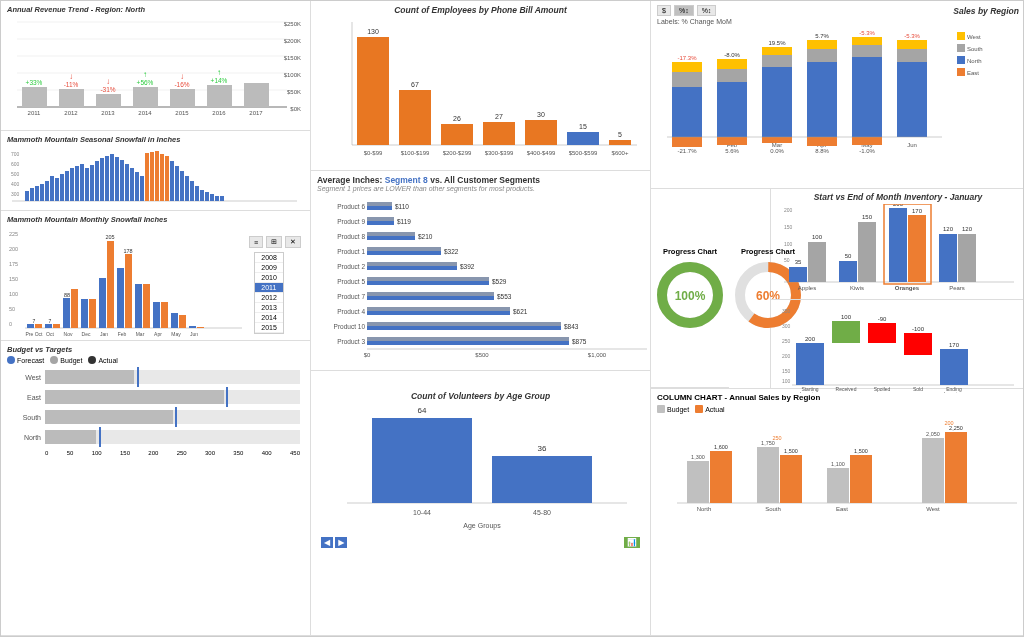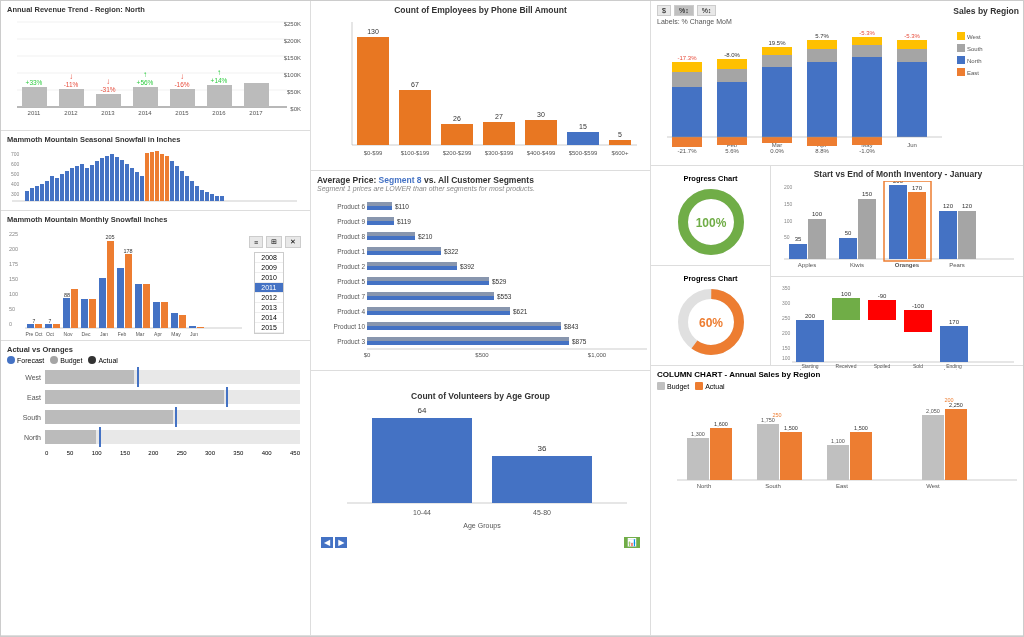--- a/index.html
+++ b/index.html
@@ -51,20 +51,21 @@
       padding: 4px 6px;
       position: relative;
       overflow: hidden;
     }
     .chart-title {
       font-size: 8.5px;
       font-weight: bold;
       color: #333;
       margin-bottom: 2px;
       text-align: center;
+      font-style: italic;
     }
     .chart-title-left {
       text-align: left;
       font-size: 7.5px;
     }
 
     
     .revenue-chart {
       height: 130px;
     }
@@ -75,21 +76,21 @@
 
     
     .actual-targets { flex: 1; }
 
     
     .employees-chart { height: 170px; }
     .avg-price-chart { height: 200px; }
     .volunteers-chart { flex: 1; margin-top: 16px; }
 
     
-    .sales-region-chart { height: 165px; }
+    .sales-region-chart { height: 188px; }
     .column-chart { flex: 1; }
 
     
     .legend {
       display: flex;
       gap: 6px;
       flex-wrap: wrap;
       font-size: 7px;
       margin-top: 2px;
     }
@@ -338,21 +339,21 @@
               <div class="year-item">2013</div>
               <div class="year-item">2014</div>
               <div class="year-item">2015</div>
             </div>
           </div>
         </div>
 
       </div>
 
       <div class="chart-panel actual-targets">
-        <div class="chart-title chart-title-left">Actual vs Oranges</div>
+        <div class="chart-title chart-title-left">Budget vs Targets</div>
         <div class="legend" style="margin-bottom:4px;">
           <div class="legend-item">
             <div class="legend-dot" style="background:#4472C4; border-radius:50%;"></div>
             <span>Forecast</span>
           </div>
           <div class="legend-item">
             <div class="legend-dot" style="background:#A5A5A5; border-radius:50%;"></div>
             <span>Budget</span>
           </div>
           <div class="legend-item">
@@ -445,21 +446,21 @@
           <text x="266" y="138" font-size="6" text-anchor="middle" fill="#555">$500-$599</text>
 
           <rect x="292" y="123" width="22" height="5" fill="#E87722"></rect>
           <text x="303" y="120" font-size="7" text-anchor="middle" fill="#333">5</text>
           <text x="303" y="138" font-size="6" text-anchor="middle" fill="#555">$600+</text>
         </svg>
       </div>
 
       <div class="chart-panel avg-price-chart">
         <div style="margin-bottom:2px;">
-          <span style="font-size:8.5px; font-weight:bold; color:#333;">Average Price: </span>
+          <span style="font-size:8.5px; font-weight:bold; color:#333;">Average Inches: </span>
           <span style="font-size:8.5px; font-weight:bold; color:#4472C4;">Segment 8</span>
           <span style="font-size:8.5px; font-weight:bold; color:#333;"> vs. All Customer Segments</span>
           <div style="font-size:7px; color:#888; font-style:italic;">Segment 1 prices are LOWER than other segments for most products.</div>
         </div>
         
         <svg width="330" height="168" viewBox="0 0 330 168">
 
           <text x="48" y="15" font-size="6.5" text-anchor="end" fill="#555">Product 6</text>
           <rect x="50" y="8" width="25" height="8" fill="#4472C4"></rect>
           <rect x="50" y="8" width="25" height="4" fill="#A5A5A5" opacity="0.7"></rect>
@@ -613,21 +614,21 @@
           <rect x="240" y="13" width="30" height="9" fill="#FFC000"></rect>
           <text x="255" y="11" font-size="6" text-anchor="middle" fill="#e74c3c">-5.3%</text>
           <text x="255" y="120" font-size="6" text-anchor="middle" fill="#555">Jun</text>
 
           <line x1="10" y1="110" x2="285" y2="110" stroke="#999" stroke-width="0.5"></line>
         </svg>
       </div>
 
       <div style="display:flex; border-bottom:1px solid #ddd; height:200px;">
 
-        <div style="display:flex; flex-direction:column; width:120px; border-right:1px solid #ddd;">
+        <div style="display:flex; flex-direction:row; width:120px; border-right:1px solid #ddd;">
 
           <div style="flex:1; display:flex; flex-direction:column; align-items:center; justify-content:center; border-bottom:1px solid #ddd; padding:4px;">
             <div style="font-size:7.5px; font-weight:bold; margin-bottom:4px;">Progress Chart</div>
             <svg width="70" height="70" viewBox="0 0 70 70">
               <circle cx="35" cy="35" r="28" fill="none" stroke="#e0e0e0" stroke-width="10"></circle>
               <circle cx="35" cy="35" r="28" fill="none" stroke="#70AD47" stroke-width="10" stroke-dasharray="175.93 0" stroke-dashoffset="44"></circle>
               <text x="35" y="40" font-size="12" text-anchor="middle" fill="#70AD47" font-weight="bold">100%</text>
             </svg>
           </div>
 

